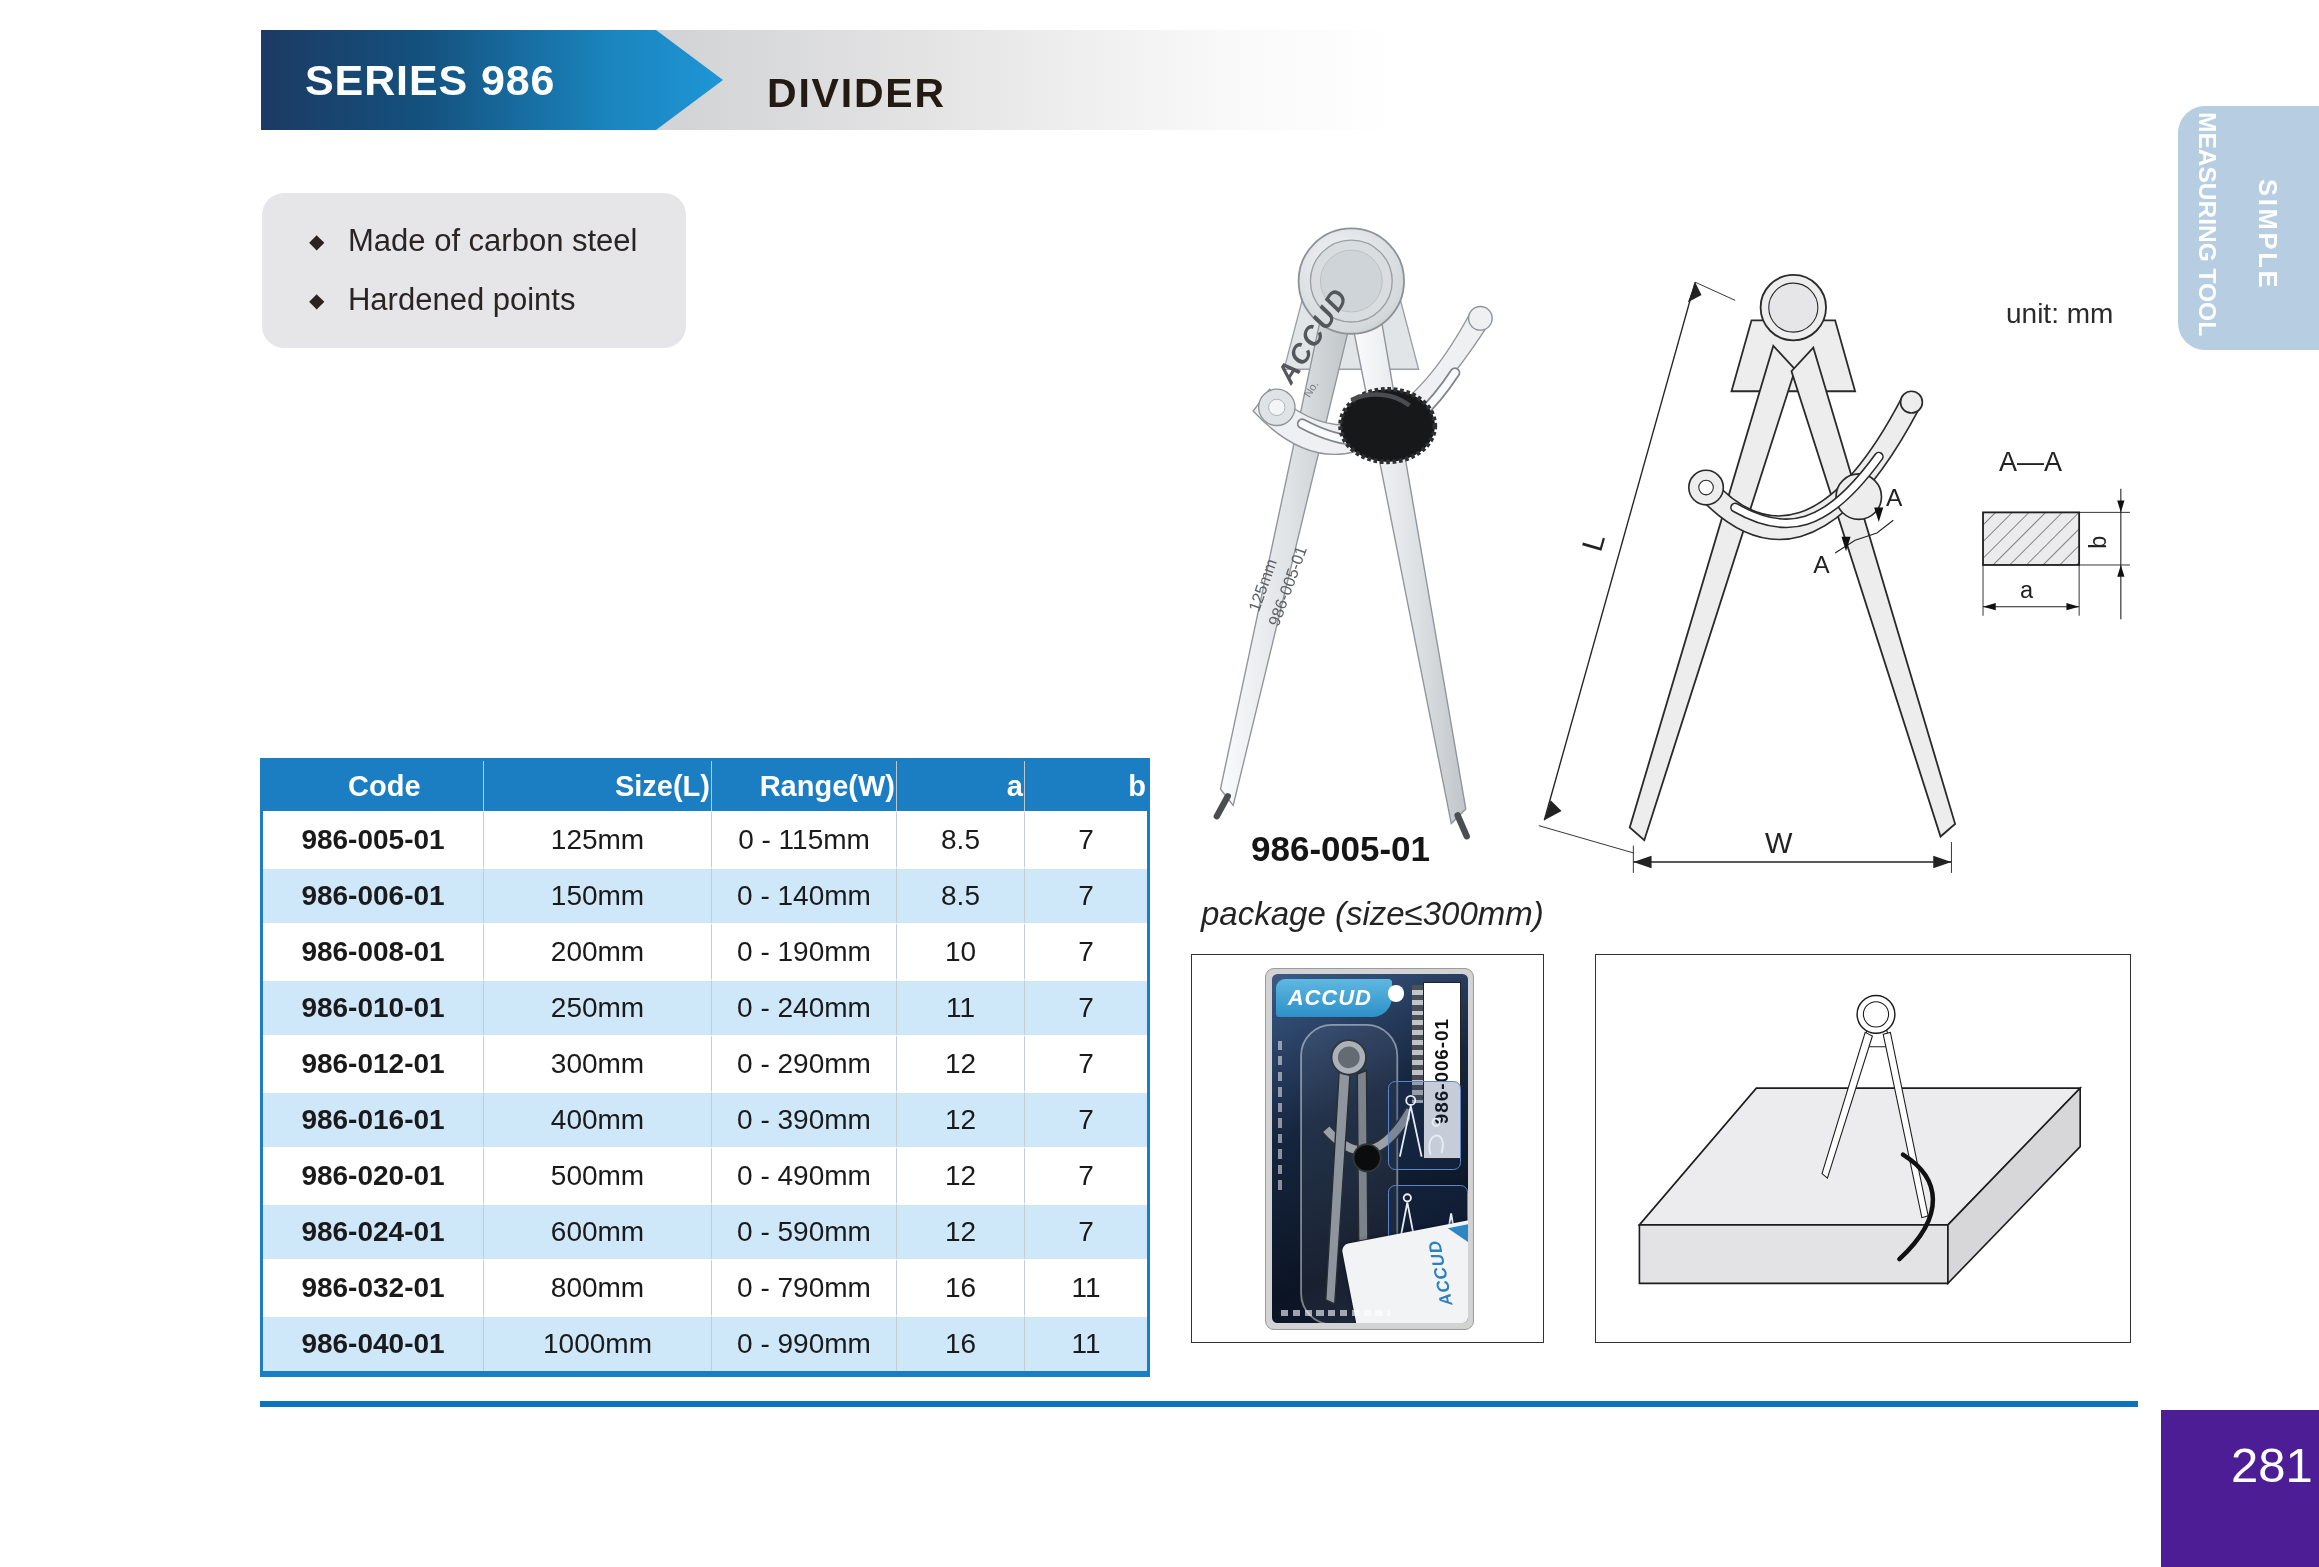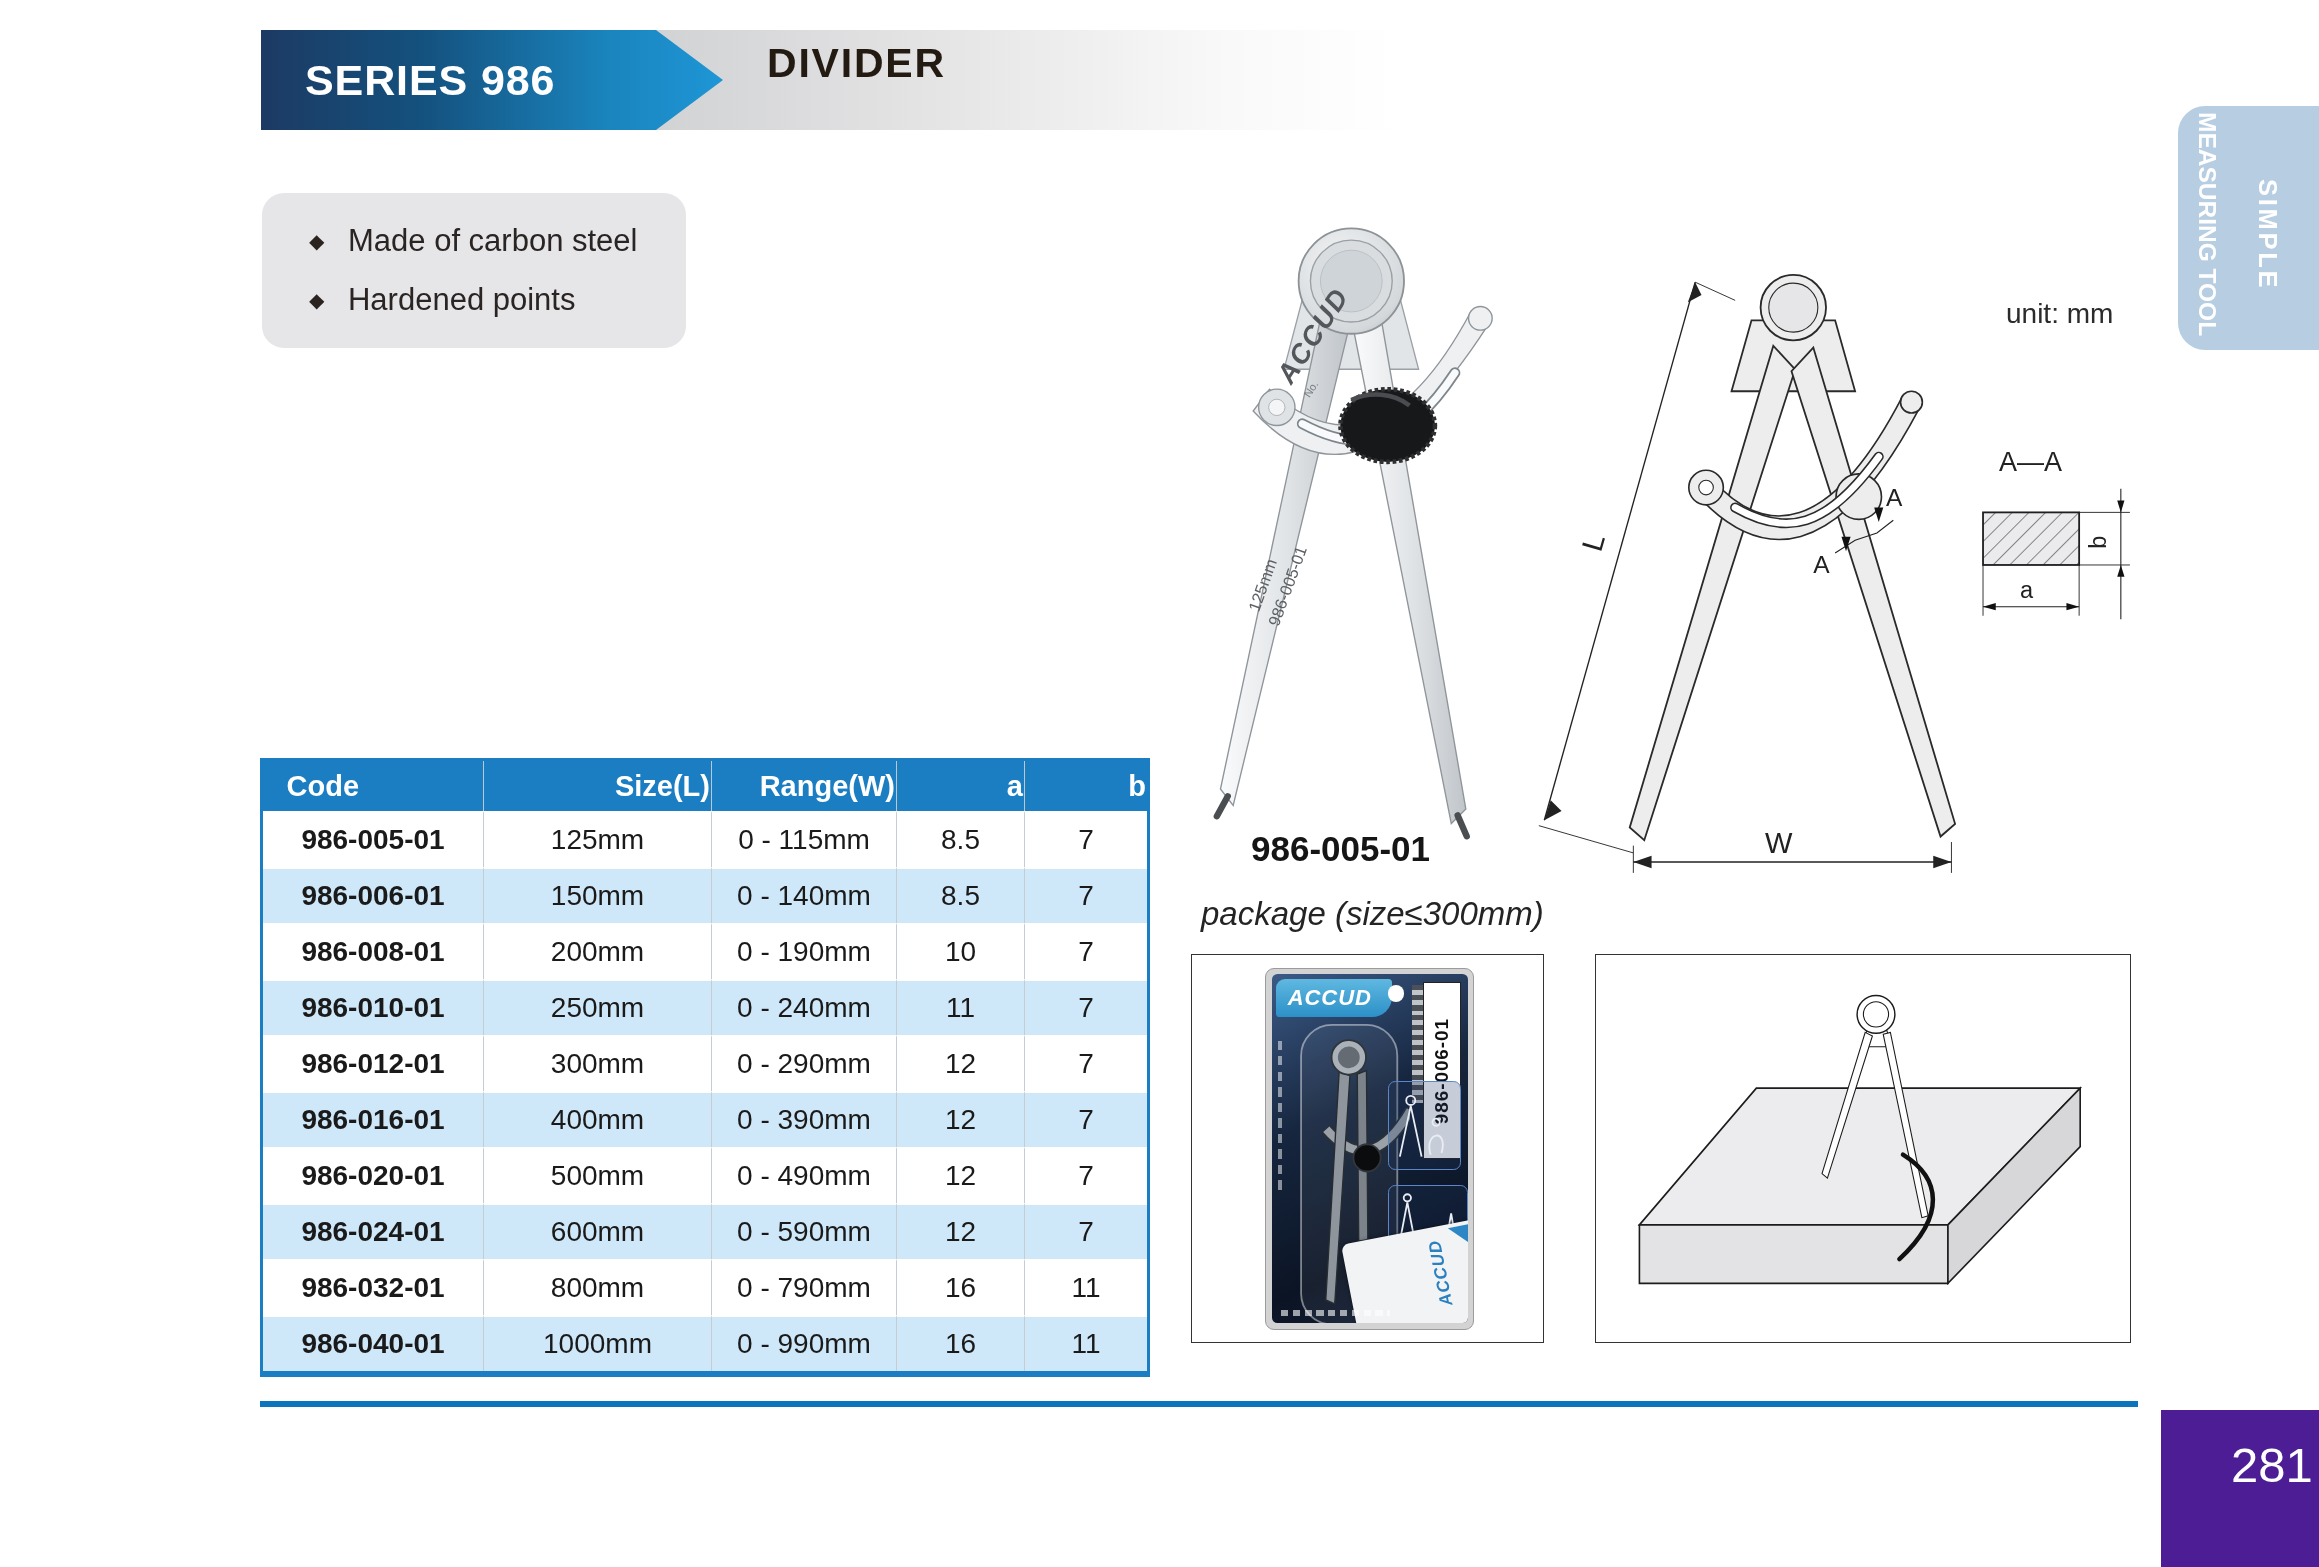--- a/index.html
+++ b/index.html
@@ -7,36 +7,36 @@
         font-family:"Liberation Sans", sans-serif;margin-left:35px;}
 
   
   .banner-gray{position:absolute;left:582px;top:30px;width:782px;height:100px;
     background:linear-gradient(90deg,#cfd0d2 0%,#e4e4e5 40%,#f9f9f9 78%,#ffffff 100%);}
   .banner-arrow{position:absolute;left:226px;top:30px;width:462px;height:100px;
     background:linear-gradient(90deg,#1c3a63 0%,#14517e 35%,#1a84bd 75%,#1e96d6 100%);
     clip-path:polygon(0 0,395px 0,462px 50px,395px 100px,0 100px);}
   .banner-arrow span{display:block;padding-left:44px;line-height:100px;color:#fff;
     font-size:43px;font-weight:bold;letter-spacing:0.9px;}
-  .banner-title{position:absolute;left:732px;top:12px;height:100px;line-height:102px;
+  .banner-title{position:absolute;left:732px;top:42px;height:100px;line-height:102px;
     color:#231a12;font-size:41px;font-weight:bold;letter-spacing:1.8px;}
 
   
   .features{position:absolute;left:227px;top:193px;width:424px;height:155px;background:#e6e6e8;
     border-radius:22px;display:flex;flex-direction:column;justify-content:center;gap:23.6px;
     padding-left:47px;box-sizing:border-box;}
   .feature{display:flex;align-items:center;gap:23.6px;font-size:31px;color:#2a2423;}
   .feature .diamond{font-size:20px;color:#2b2320;line-height:1;}
 
   
   .spec-table{position:absolute;left:225px;top:758px;width:886px;border-collapse:separate;
     border-spacing:0;table-layout:fixed;background:#fff;border:3.6px solid #1b7ec2;border-bottom-width:6.4px;}
   .spec-table th{background:#1b7ec2;color:#fff;font-size:29px;font-weight:bold;height:48px;
     text-align:right;border-right:1.8px solid #bcc8d0;}
-  .spec-table th.col-code{text-align:left;padding-left:23.6px;}
+  .spec-table th.col-code{text-align:center;padding-left:23.6px;}
   .spec-table th:last-child{border-right:none;}
   .spec-table td{font-size:28px;color:#1a1a1a;height:52px;text-align:center;
     border-top:2.7px solid #fff;border-right:1.8px solid #c6cdd2;background:#fff;}
   .spec-table td:last-child{border-right:none;}
   .spec-table tbody tr:nth-child(even) td{background:#cfe8f9;}
   .spec-table td.cell-code{font-weight:bold;}
 
   
   .photo-svg{position:absolute;left:1147px;top:182px;}
   .photo-caption{position:absolute;left:1216px;top:829px;font-size:35px;font-weight:bold;color:#151515;}

